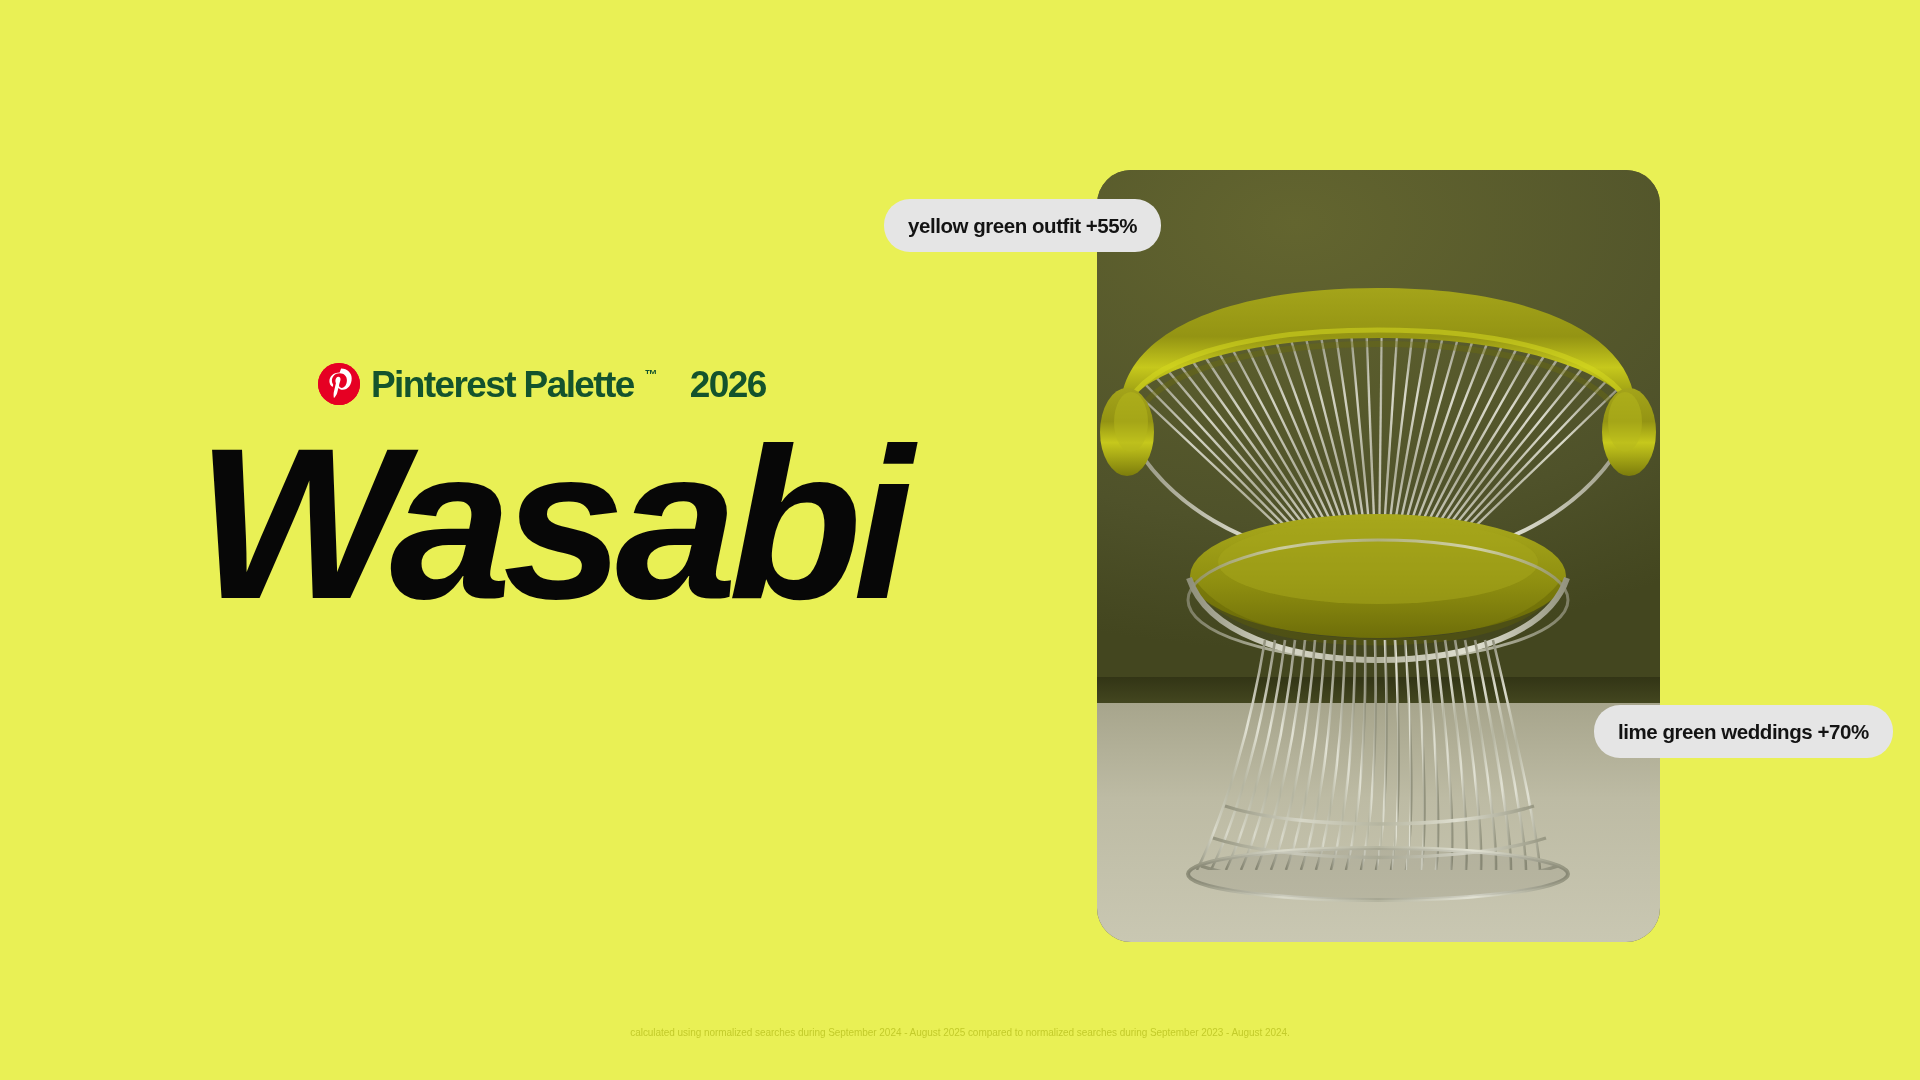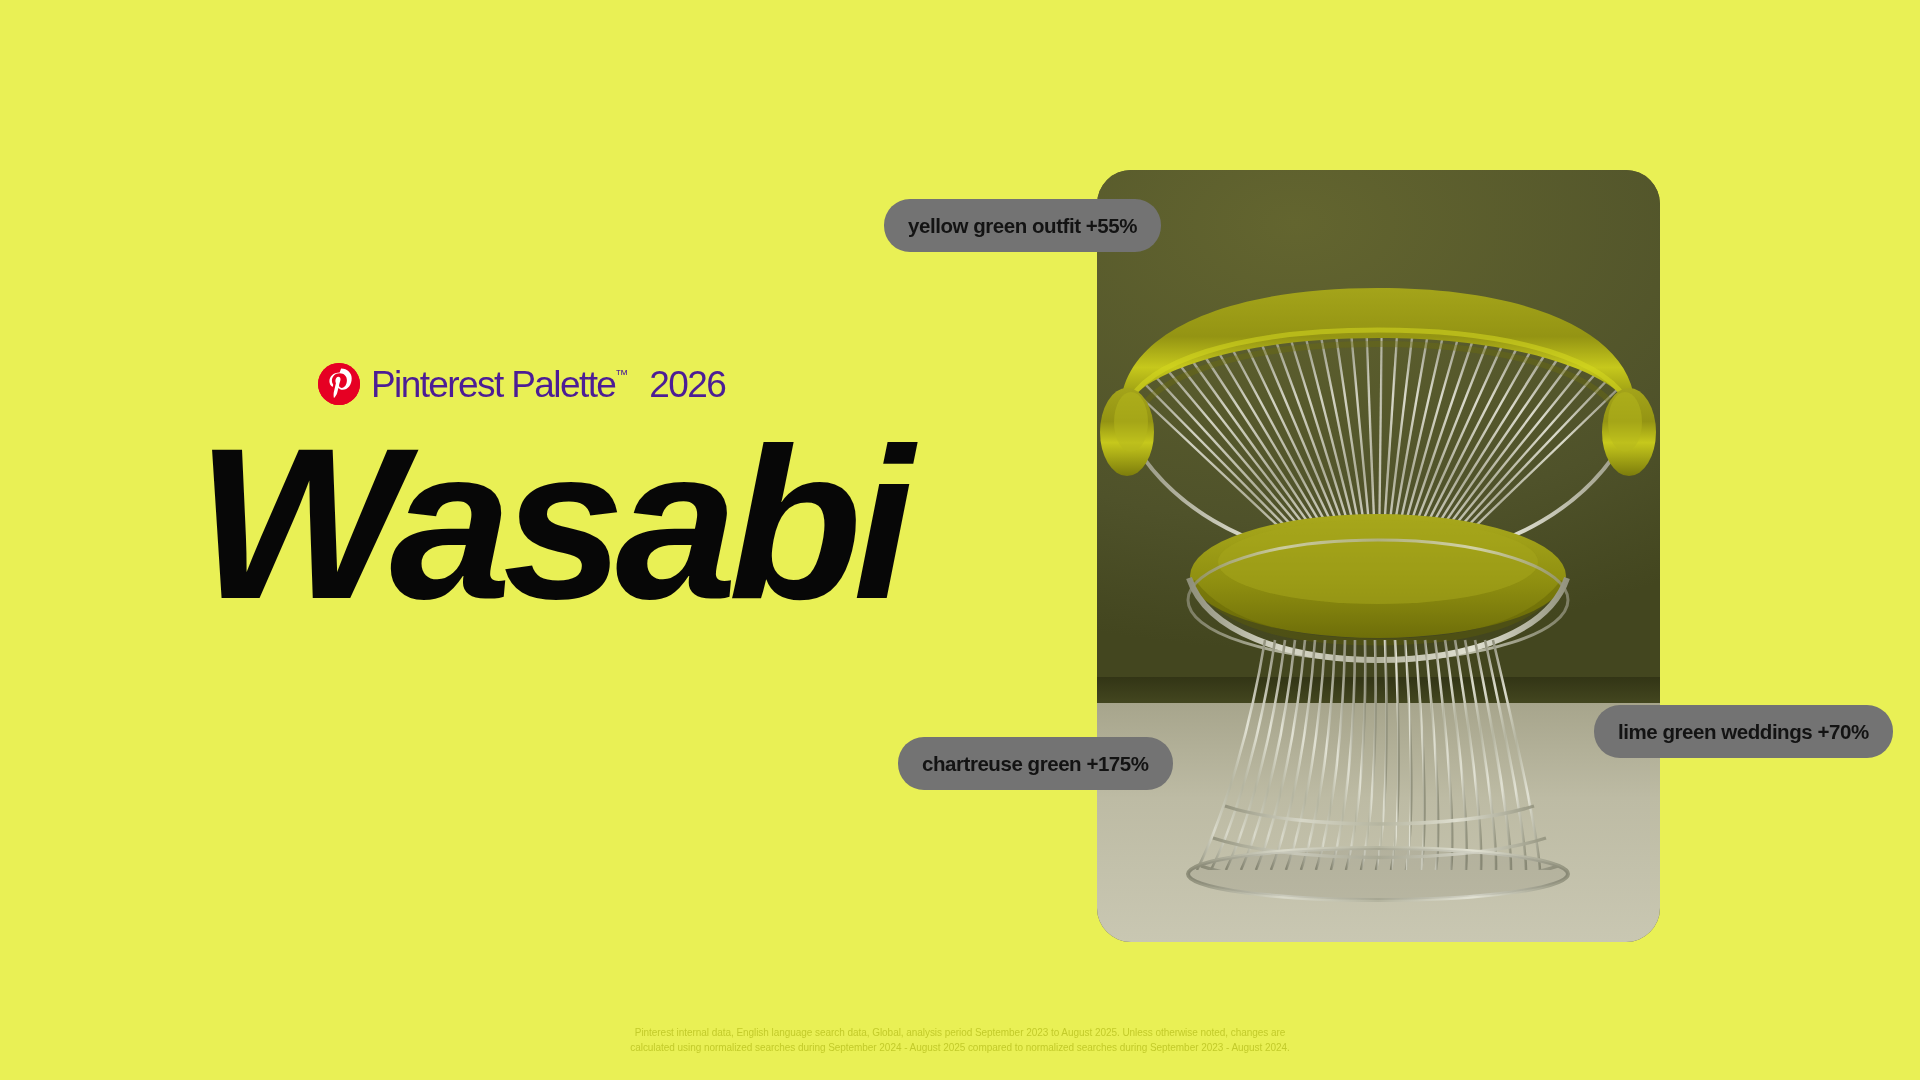--- a/index.html
+++ b/index.html
@@ -37,27 +37,28 @@
     border-radius:50%;
     background:#E60023;
     position:relative;
     flex:0 0 auto;
   }
   .pin-logo svg { display:block; width:42px; height:42px; }
 
   .brand-words {
     display:flex;
     align-items:flex-start;
-    font-weight:400;
+    font-weight:700;
     font-size:37px;
     letter-spacing:-1.6px;
-    color:#4c1d95;
+    color:#14532d;
     line-height:1;
     white-space:nowrap;
     font-stretch:condensed;
+    gap:11px;
   }
   .brand-words .tm {
     font-size:13px;
     letter-spacing:0;
     line-height:1;
     position:relative;
     top:2px;
     margin-right:3px;
   }
   .brand-words .yr { margin-left:18px; }
@@ -106,21 +107,21 @@
   
   .chair { position:absolute; left:0; top:0; width:100%; height:100%; }
   .chair svg { display:block; width:100%; height:100%; }
 
   
   .pill {
     position:absolute;
     display:flex; align-items:center;
     height:53px;
     padding:0 24px;
-    background:#737373;
+    background:#e5e5e5;
     border-radius:26px;
     color:#131313;
     font-size:20.5px;
     font-weight:700;
     letter-spacing:-0.45px;
     white-space:nowrap;
   }
   .pill-tl { left:884px; top:199px; }
   .pill-bl { left:898px; top:737px; }
   .pill-br { left:1594px; top:705px;justify-content:center; }
@@ -294,26 +295,22 @@
         <ellipse cx="281" cy="704" rx="190" ry="26" fill="none" stroke="url(#steel)" stroke-width="4"></ellipse>
         <ellipse cx="281" cy="704" rx="190" ry="26" fill="#00000012"></ellipse>
       </svg>
     </div>
   </div>
 
   <div class="pill pill-tl">
     <span>yellow green outfit +55%</span>
   </div>
 
-  <div class="pill pill-bl">
-    <span>chartreuse green +175%</span>
-  </div>
 
   <div class="pill pill-br">
     <span>lime green weddings +70%</span>
   </div>
 
   <div class="footnote">
-    <span>Pinterest internal data, English language search data, Global, analysis period September 2023 to August 2025. Unless otherwise noted, changes are</span>
     <span>calculated using normalized searches during September 2024 - August 2025 compared to normalized searches during September 2023 - August 2024.</span>
   </div>
 
 </div>
 
 </body></html>

